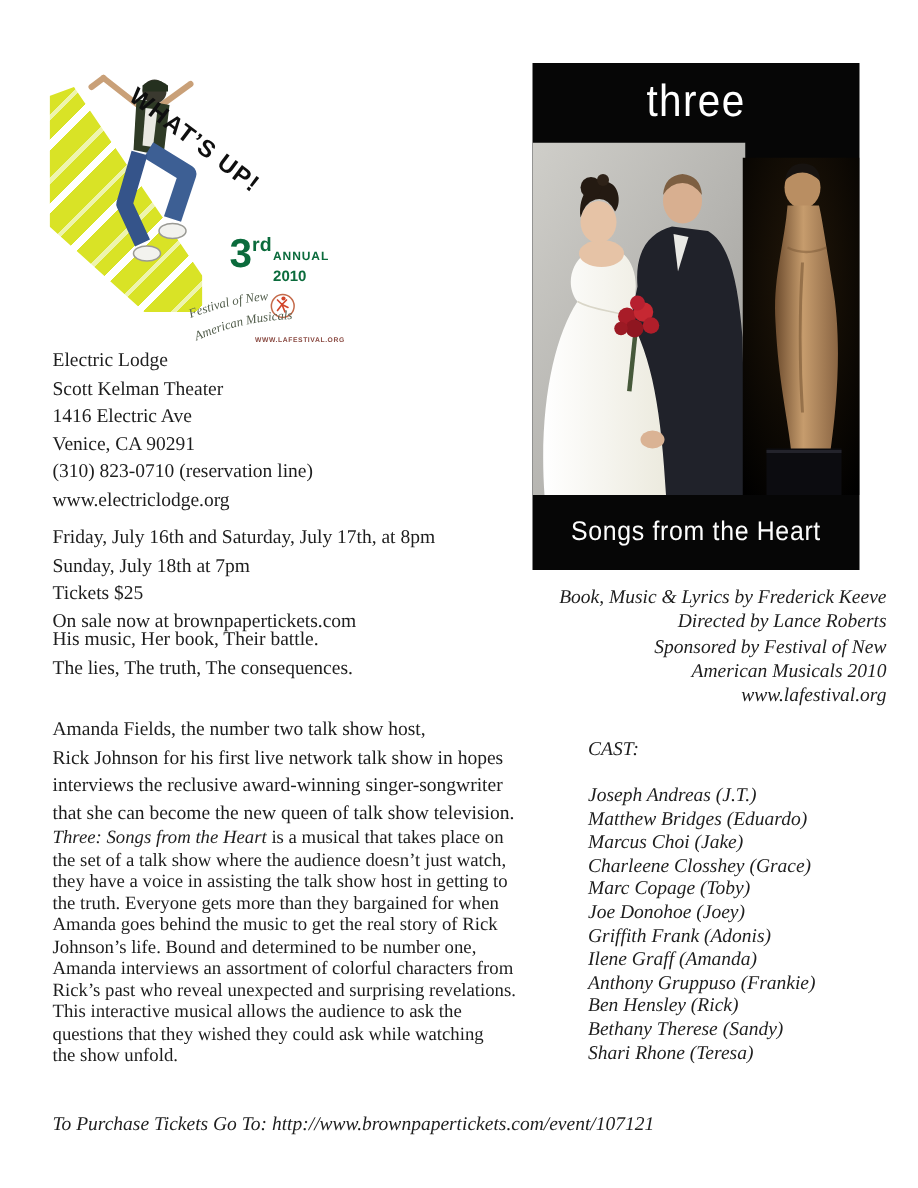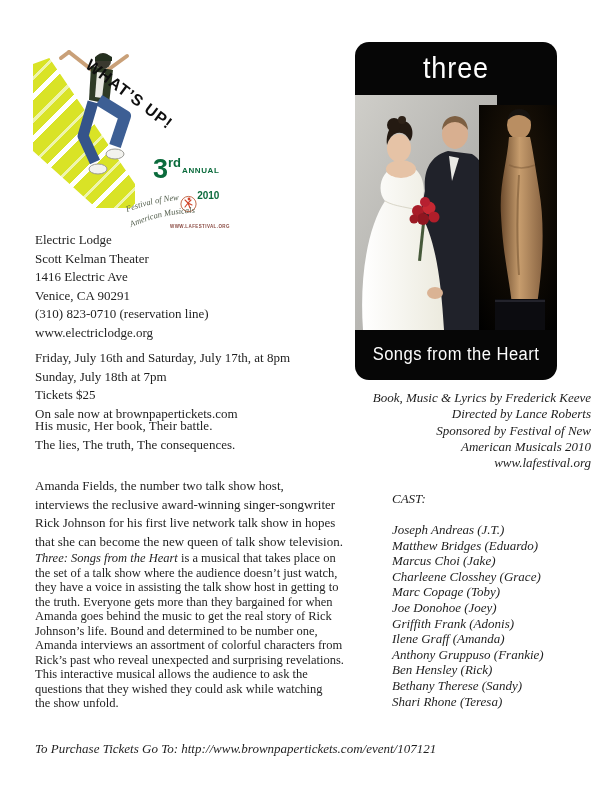--- a/index.html
+++ b/index.html
@@ -20,30 +20,30 @@
     font-family:"Liberation Sans",sans-serif;font-weight:bold;font-size:16px;
     letter-spacing:1px;color:#0f0f0f;white-space:nowrap;
   }
   .dancer{position:absolute;left:6px;top:14px;}
   .annual{position:absolute;left:120px;top:128px;display:flex;color:#0b6b3c;
     font-family:"Liberation Sans",sans-serif;font-weight:bold;line-height:1;}
   .annual .big3{font-size:27px;}
   .annual .rd{font-size:13px;margin-top:0;}
   .annual .col{display:flex;flex-direction:column;margin-left:1px;margin-top:11px;}
   .annual .word{font-size:8px;letter-spacing:.6px;text-align:center;}
-  .annual .year{font-size:10px;text-align:right;margin-top:16px;}
+  .annual .year{font-size:10px;text-align:left;margin-top:5px;}
   .fest-circle{position:absolute;left:146px;top:166px;}
   .arc-svg{position:absolute;left:92px;top:158px;}
   .fest-url{
     position:absolute;left:137px;top:196px;
     font-family:"Liberation Sans",sans-serif;font-weight:bold;font-size:4.5px;
     letter-spacing:.4px;color:#8a4a42;white-space:nowrap;
   }
   
-  .poster{position:absolute;left:355px;top:42px;width:202px;height:338px;background:#060606;border-radius:14px;}
+  .poster{position:absolute;left:355px;top:42px;width:218px;height:338px;background:#060606;}
   .poster-title{
     margin:0;padding-top:9px;text-align:center;color:#fff;
     font-family:"Liberation Sans",sans-serif;font-weight:100;font-size:30px;
     transform:scaleX(.9);letter-spacing:1px;
   }
   .photo-left{position:absolute;left:0;top:53px;}
   .photo-right{position:absolute;right:0;top:63px;}
   .poster-subtitle{
     position:absolute;left:0;top:302px;width:100%;text-align:center;color:#fdfdfd;
     font-family:"Liberation Sans",sans-serif;font-weight:100;font-size:18px;
@@ -194,21 +194,21 @@
 
     <div class="poster-subtitle">Songs from the Heart</div>
   </div>
 
   <div class="block venue"><div>Electric Lodge</div><div>Scott Kelman Theater</div><div>1416 Electric Ave</div><div>Venice, CA 90291</div><div>(310) 823-0710 (reservation line)</div><div>www.electriclodge.org</div></div>
 
   <div class="block showtimes"><div>Friday, July 16th and Saturday, July 17th, at 8pm</div><div>Sunday, July 18th at 7pm</div><div>Tickets $25</div><div>On sale now at brownpapertickets.com</div></div>
 
   <div class="block tagline"><div>His music, Her book, Their battle.</div><div>The lies, The truth, The consequences.</div></div>
 
-  <div class="block intro"><div>Amanda Fields, the number two talk show host,</div><div>interviews the reclusive award-winning singer-songwriter</div><div>Rick Johnson for his first live network talk show in hopes</div><div>that she can become the new queen of talk show television.</div></div>
+  <div class="block intro"><div>Amanda Fields, the number two talk show host,</div><div>Rick Johnson for his first live network talk show in hopes</div><div>interviews the reclusive award-winning singer-songwriter</div><div>that she can become the new queen of talk show television.</div></div>
 
   <div class="synopsis"><span class="italic">Three: Songs from the Heart</span><span> is a musical that takes place on
 the set of a talk show where the audience doesn’t just watch,
 they have a voice in assisting the talk show host in getting to
 the truth. Everyone gets more than they bargained for when
 Amanda goes behind the music to get the real story of Rick
 Johnson’s life. Bound and determined to be number one,
 Amanda interviews an assortment of colorful characters from
 Rick’s past who reveal unexpected and surprising revelations.
 This interactive musical allows the audience to ask the

